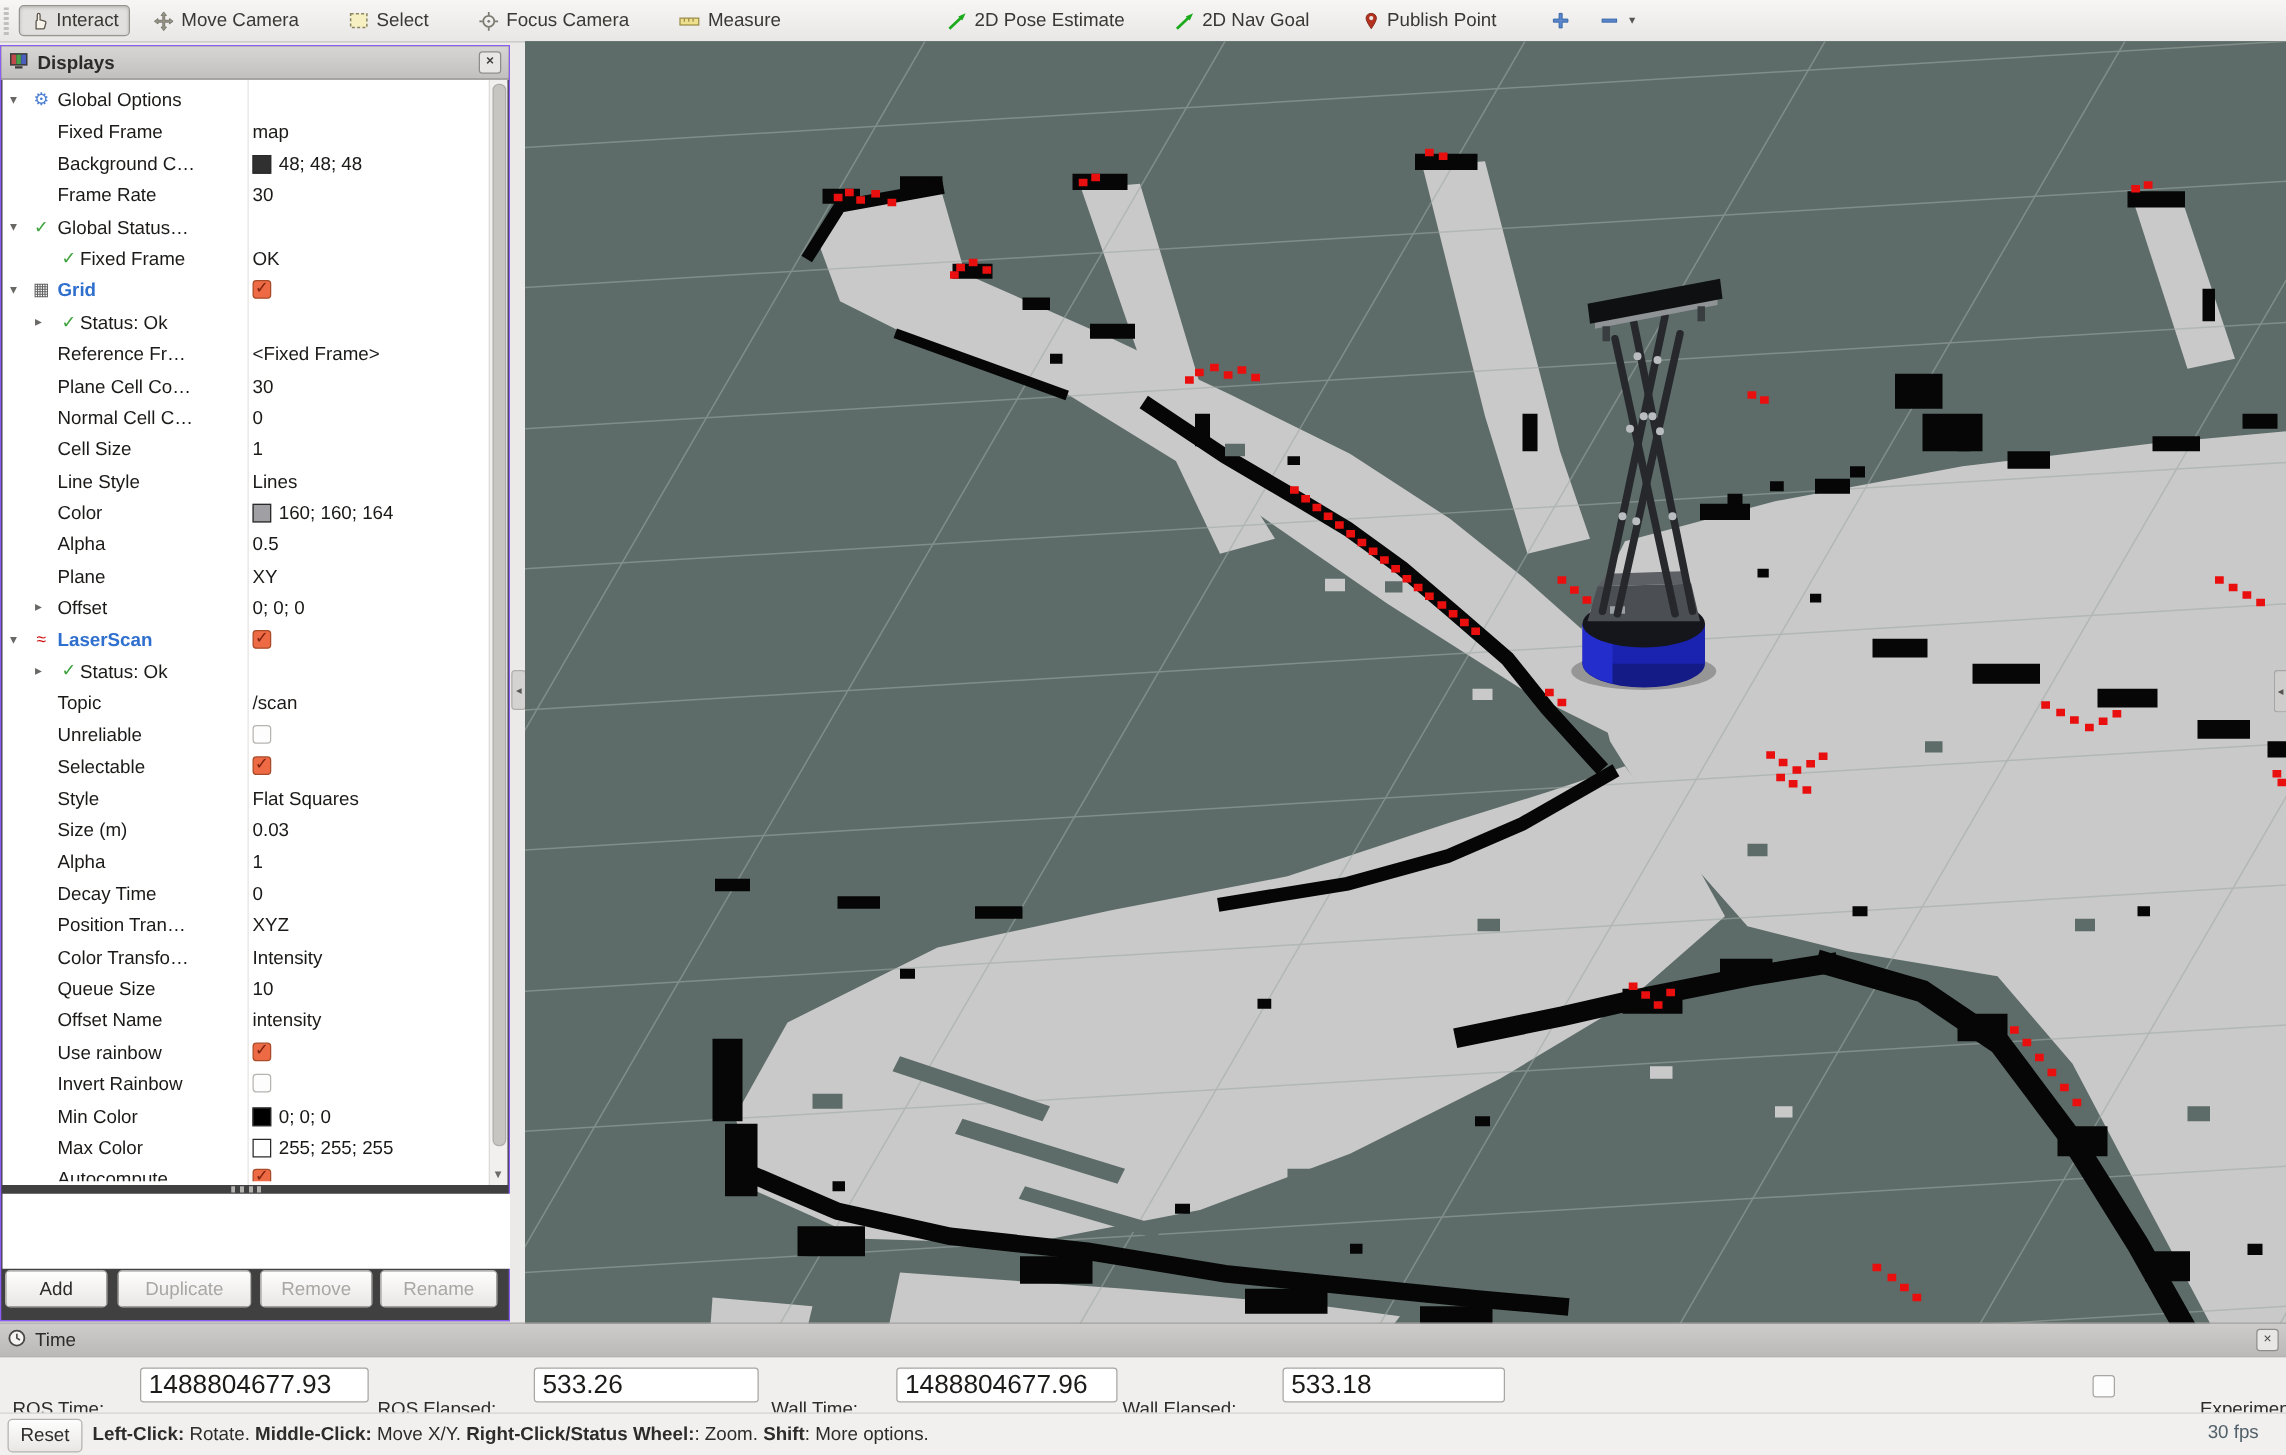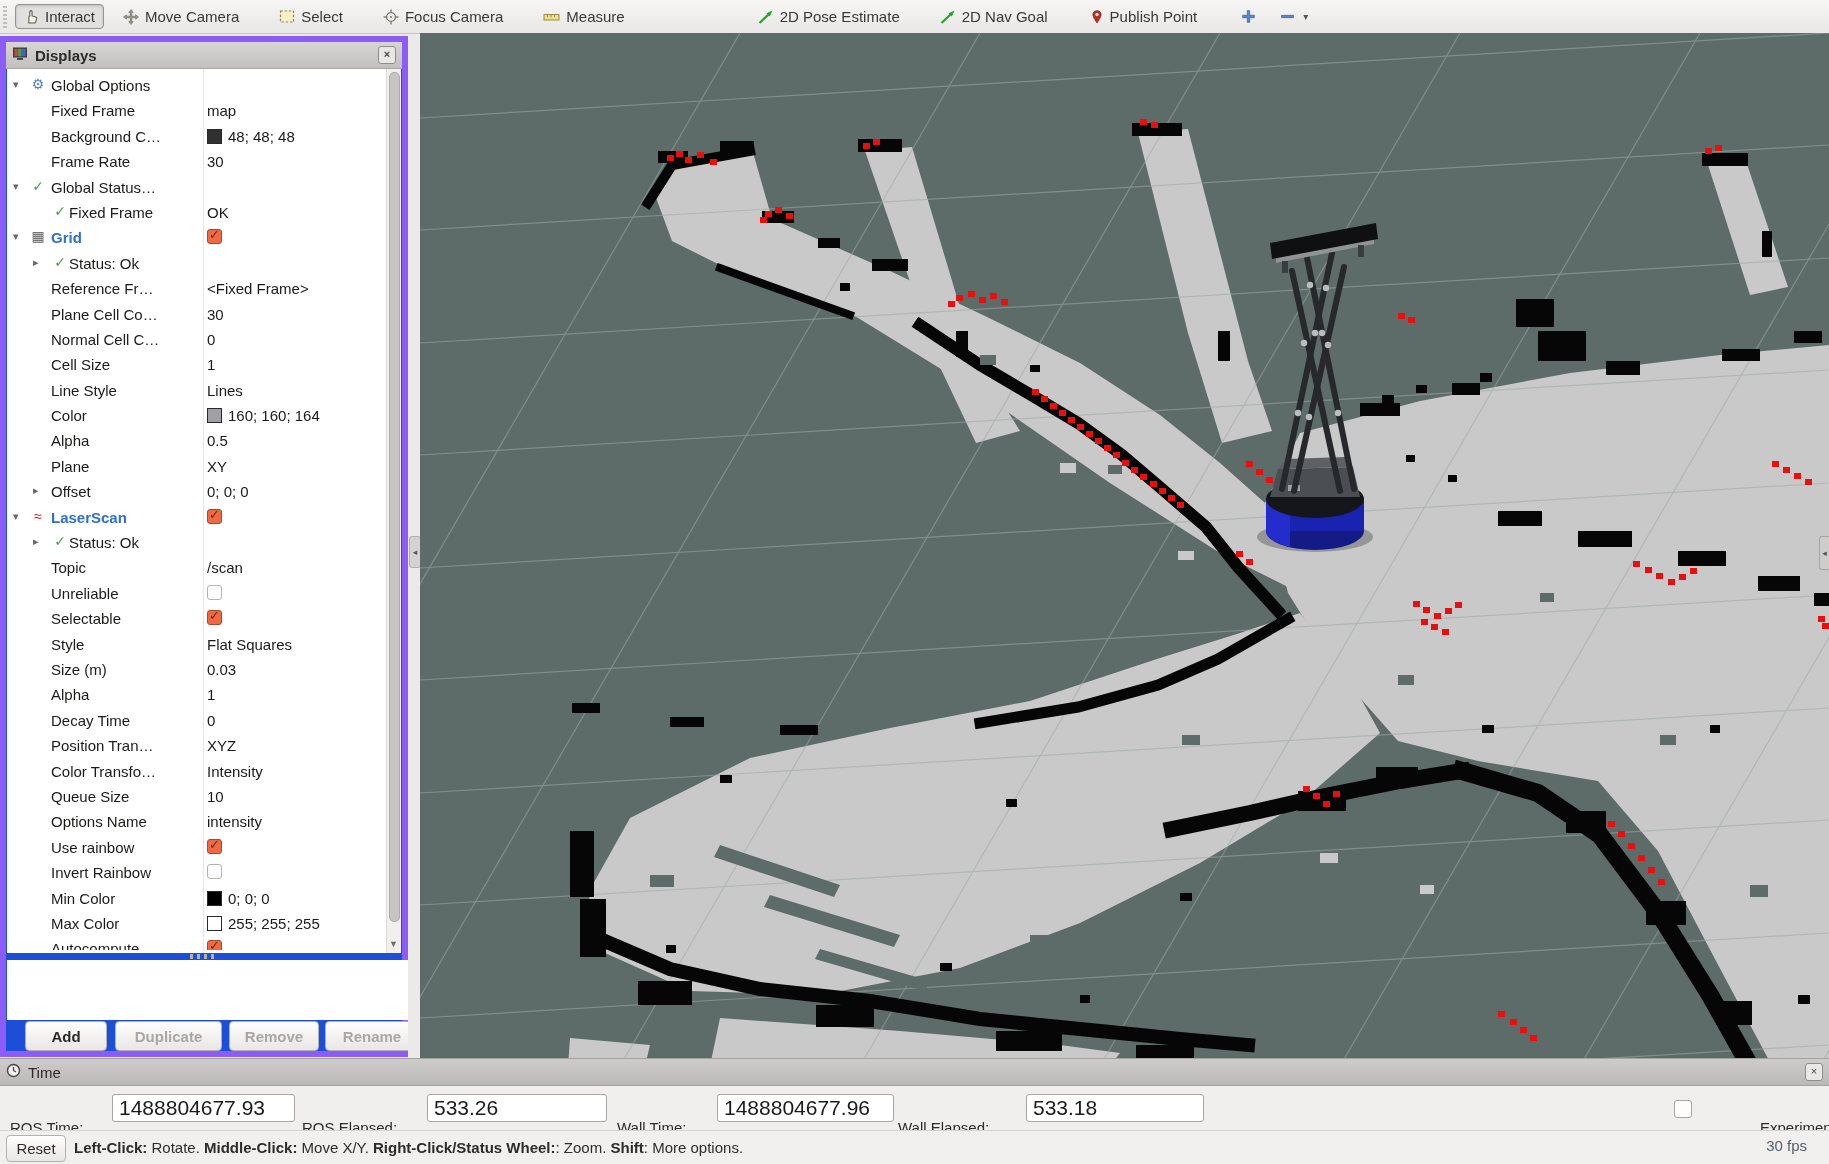--- a/index.html
+++ b/index.html
@@ -14,22 +14,22 @@
     display:flex;align-items:center;}
   #toolbar .grip{width:4px;height:22px;margin-left:3px;
     background:repeating-linear-gradient(180deg,#c2c0be 0 2px,transparent 2px 4px);}
   .tbtn{display:flex;align-items:center;gap:6px;font-size:15px;color:#3a3834;
     padding:3px 8px;border:1px solid transparent;border-radius:4px;white-space:nowrap;cursor:default;}
   .tbtn.active{background:#e2e0de;border-color:#96948e;box-shadow:inset 0 1px 3px rgba(0,0,0,.18);}
   .tbtn svg{display:block;}
   .caret{font-size:10px;color:#555;margin-left:2px;}
 
   
-  #displays-panel{left:0;top:36px;width:408px;height:1021px;background:#1d4ed8;
-    border:6px solid #8b5cf6;box-sizing:border-box;}
+  #displays-panel{left:0;top:36px;width:408px;height:1021px;background:#404040;
+    border:1px solid #8b5cf6;box-sizing:border-box;}
   .panel-header{height:26px;background:linear-gradient(#d8d6d4,#c2c0be);
     border-bottom:1px solid #a9a7a5;display:flex;align-items:center;gap:7px;
     padding:0 6px;font-size:15px;font-weight:600;color:#2d2b29;}
   .panel-header .spacer{flex:1;}
   .closebox{width:16px;height:16px;border:1px solid #8f8d8b;border-radius:3px;
     background:#e9e7e5;font-size:11px;line-height:14px;text-align:center;color:#444;}
   #tree{position:absolute;left:1px;top:27px;width:392px;height:884px;background:#fff;
     overflow:hidden;padding-top:5px;box-sizing:border-box;}
   #tree::before{content:"";position:absolute;left:196px;top:0;bottom:0;border-left:1px solid #e6e5e3;}
   .trow{position:relative;height:25.4px;font-size:15px;}
@@ -46,21 +46,21 @@
   .cb{position:relative;display:inline-block;width:15px;height:15px;border-radius:3px;
       background:#fdfdfd;border:1px solid #b6b4b1;box-sizing:border-box;}
   .cb.on{background:#ed6a45;border-color:#a84b28;}
   .cb.on::after{content:"✓";position:absolute;left:1px;top:-3px;font-size:13px;font-weight:bold;color:#7d2410;}
   #vscroll{position:absolute;right:1px;top:27px;width:14px;height:884px;background:#f1f0ee;border-left:1px solid #dddbd9;}
   #vscroll .thumb{position:absolute;left:2px;top:3px;width:9px;height:848px;background:#c7c5c2;border-radius:5px;border:1px solid #aeacaa;}
   #vscroll .sarrow{position:absolute;left:0;bottom:1px;width:13px;height:16px;font-size:9px;color:#6e6c6a;text-align:center;line-height:16px;}
   #tree-grip{position:absolute;left:184px;top:912px;width:26px;height:5px;
     background:repeating-linear-gradient(90deg,#b3b1ae 0 3px,transparent 3px 7px);}
   #help-box{position:absolute;left:1px;top:918px;width:406px;height:60px;background:#fff;}
-  #panel-buttons{position:absolute;left:16px;top:979px;width:478px;height:32px;font-weight:bold;}
+  #panel-buttons{position:absolute;left:0;top:979px;width:478px;height:32px;}
   .pbtn{position:absolute;top:0;height:30px;border:1px solid #b3b1ae;border-radius:4px;
     background:linear-gradient(#fefefe,#e9e7e5);font-size:15px;color:#2e2c2a;
     display:flex;align-items:center;justify-content:center;box-sizing:border-box;}
   .pbtn.disabled{color:#a9a7a4;}
 
   #splitter-zone{left:408px;top:36px;width:12px;height:1021px;background:#eceae8;}
   .collapse-handle{position:absolute;width:10px;height:30px;background:#d5d3d1;border:1px solid #b0aeac;
     border-radius:3px;font-size:9px;color:#5a5856;display:flex;align-items:center;justify-content:center;}
 
   
@@ -389,21 +389,21 @@
           <span>Intensity</span>
         </span>
       </div>
       <div class="trow prop">
         <span class="tlabel">Queue Size</span>
         <span class="tval">
           <span>10</span>
         </span>
       </div>
       <div class="trow prop">
-        <span class="tlabel">Options Name</span>
+        <span class="tlabel">Offset Name</span>
         <span class="tval">
           <span>intensity</span>
         </span>
       </div>
       <div class="trow prop">
         <span class="tlabel">Use rainbow</span>
         <span class="tval">
           <span class="cb on"></span>
         </span>
       </div>

